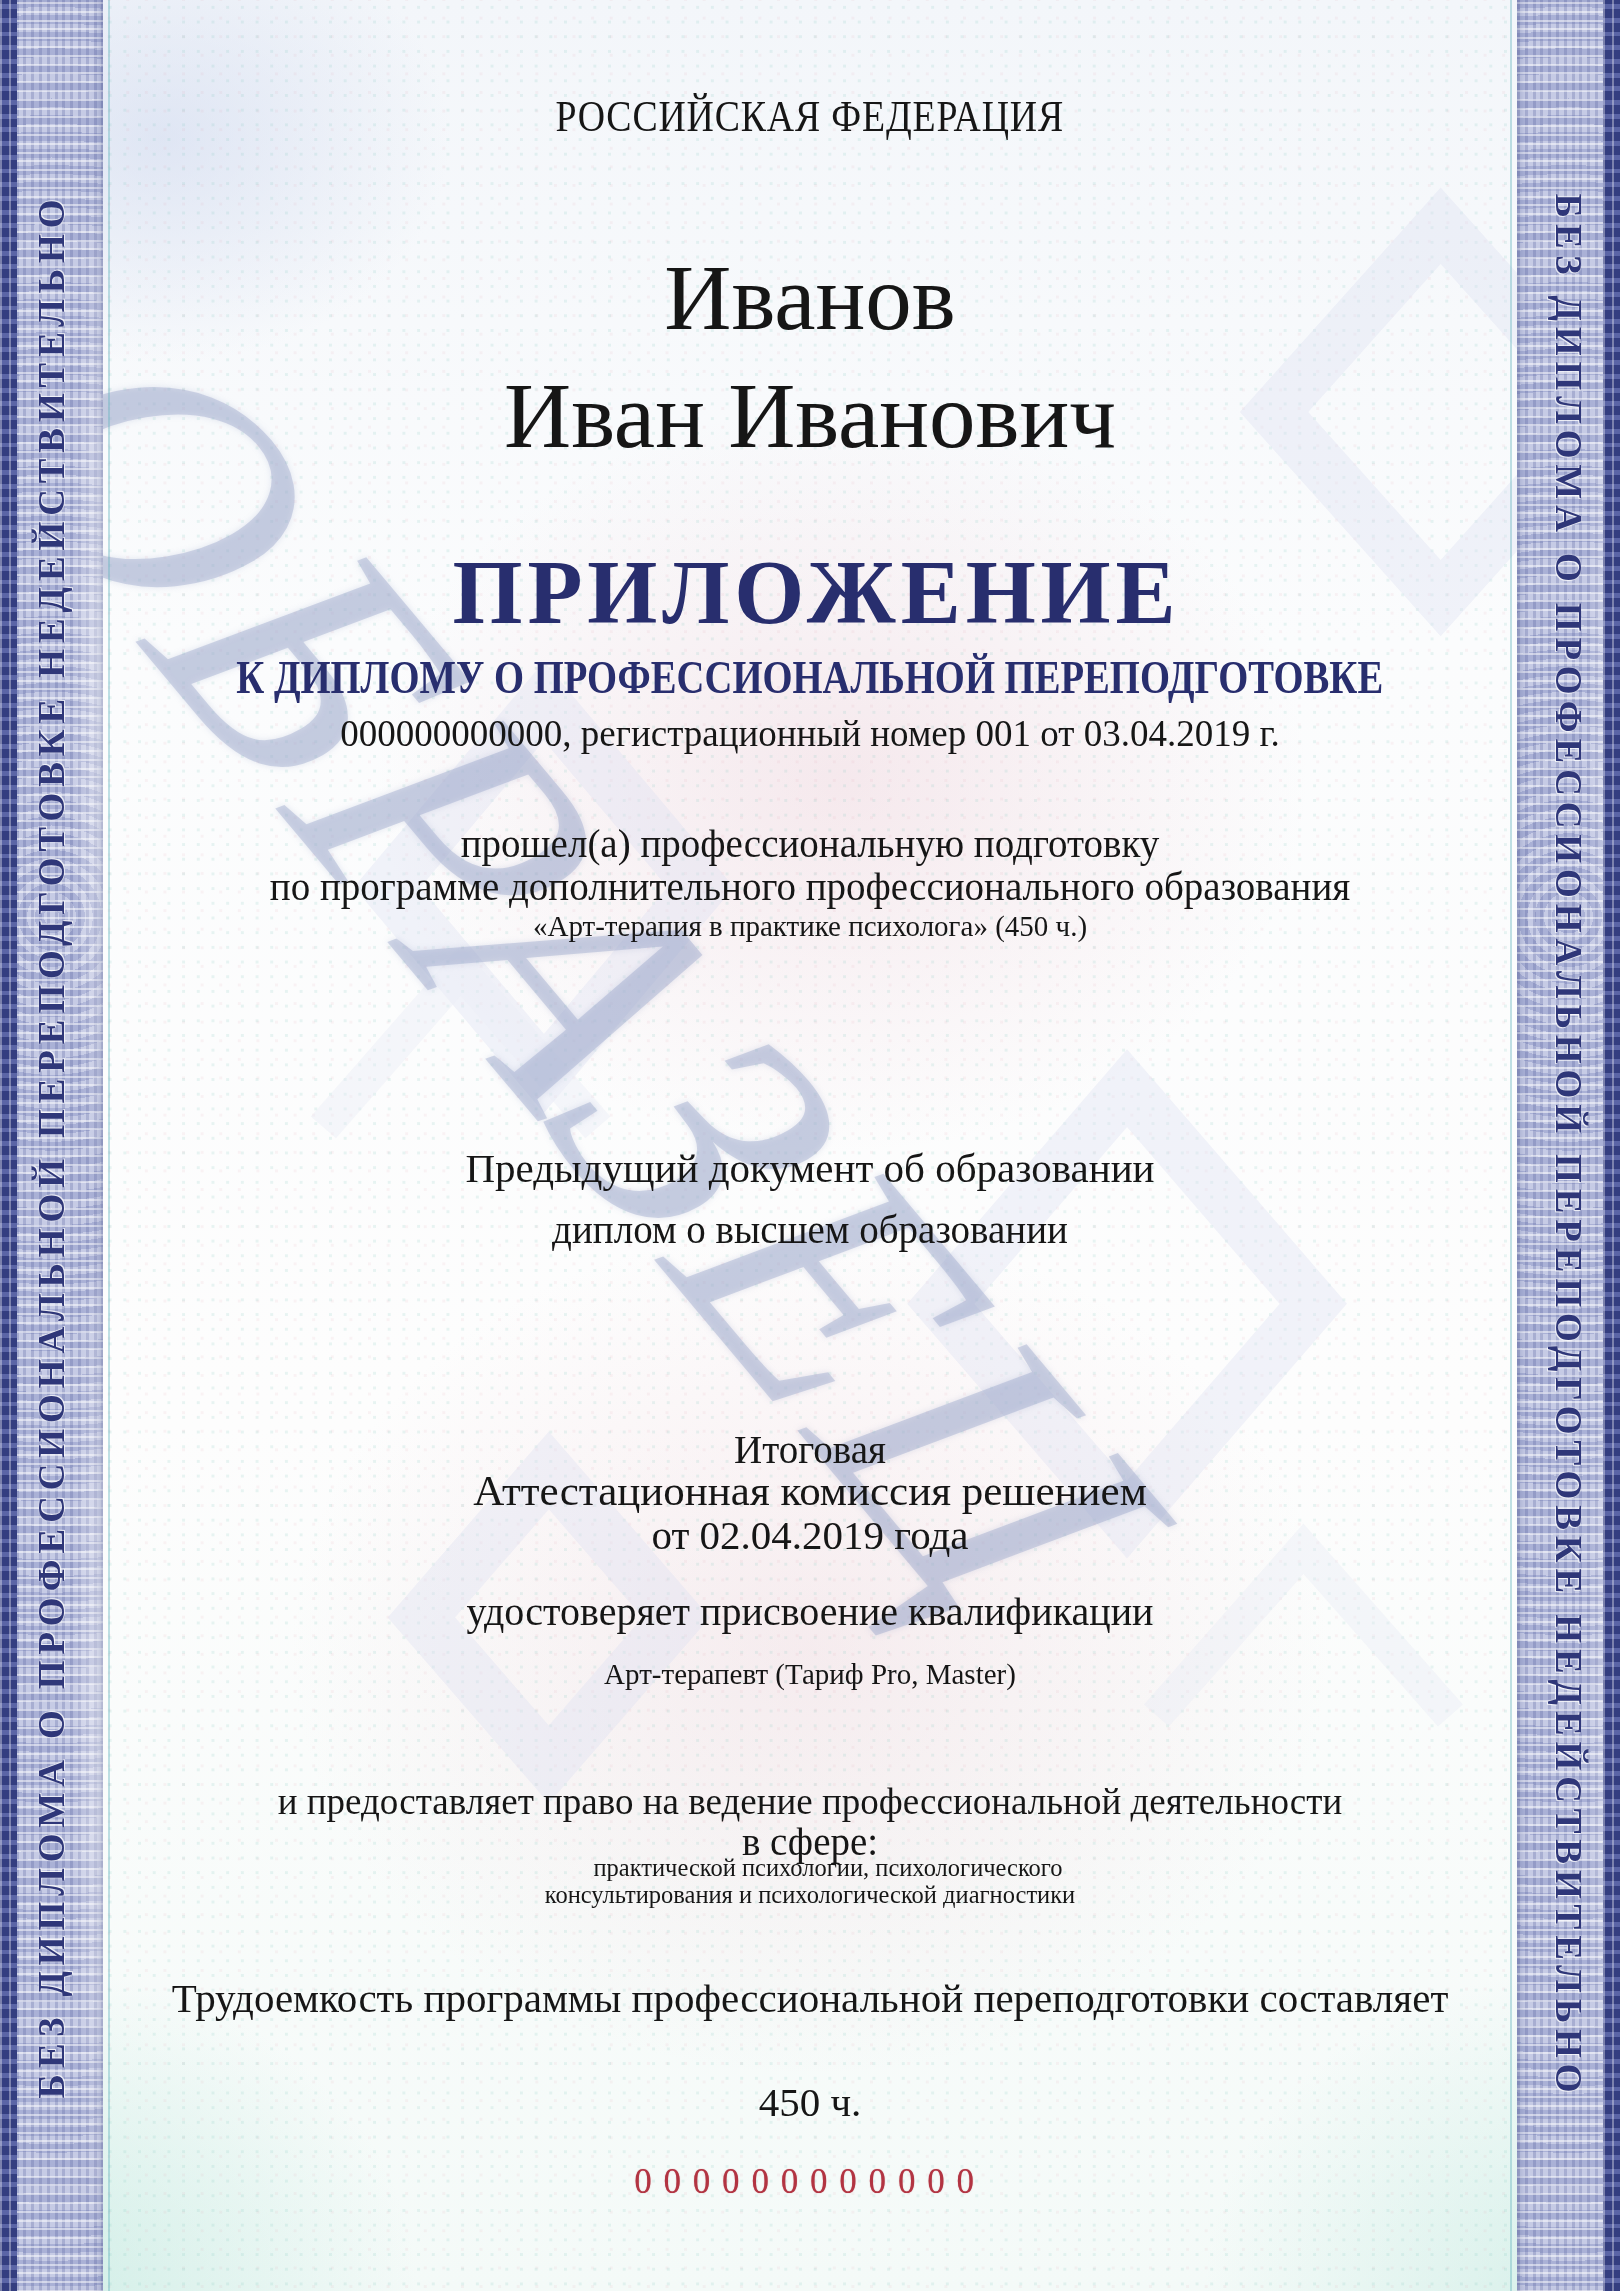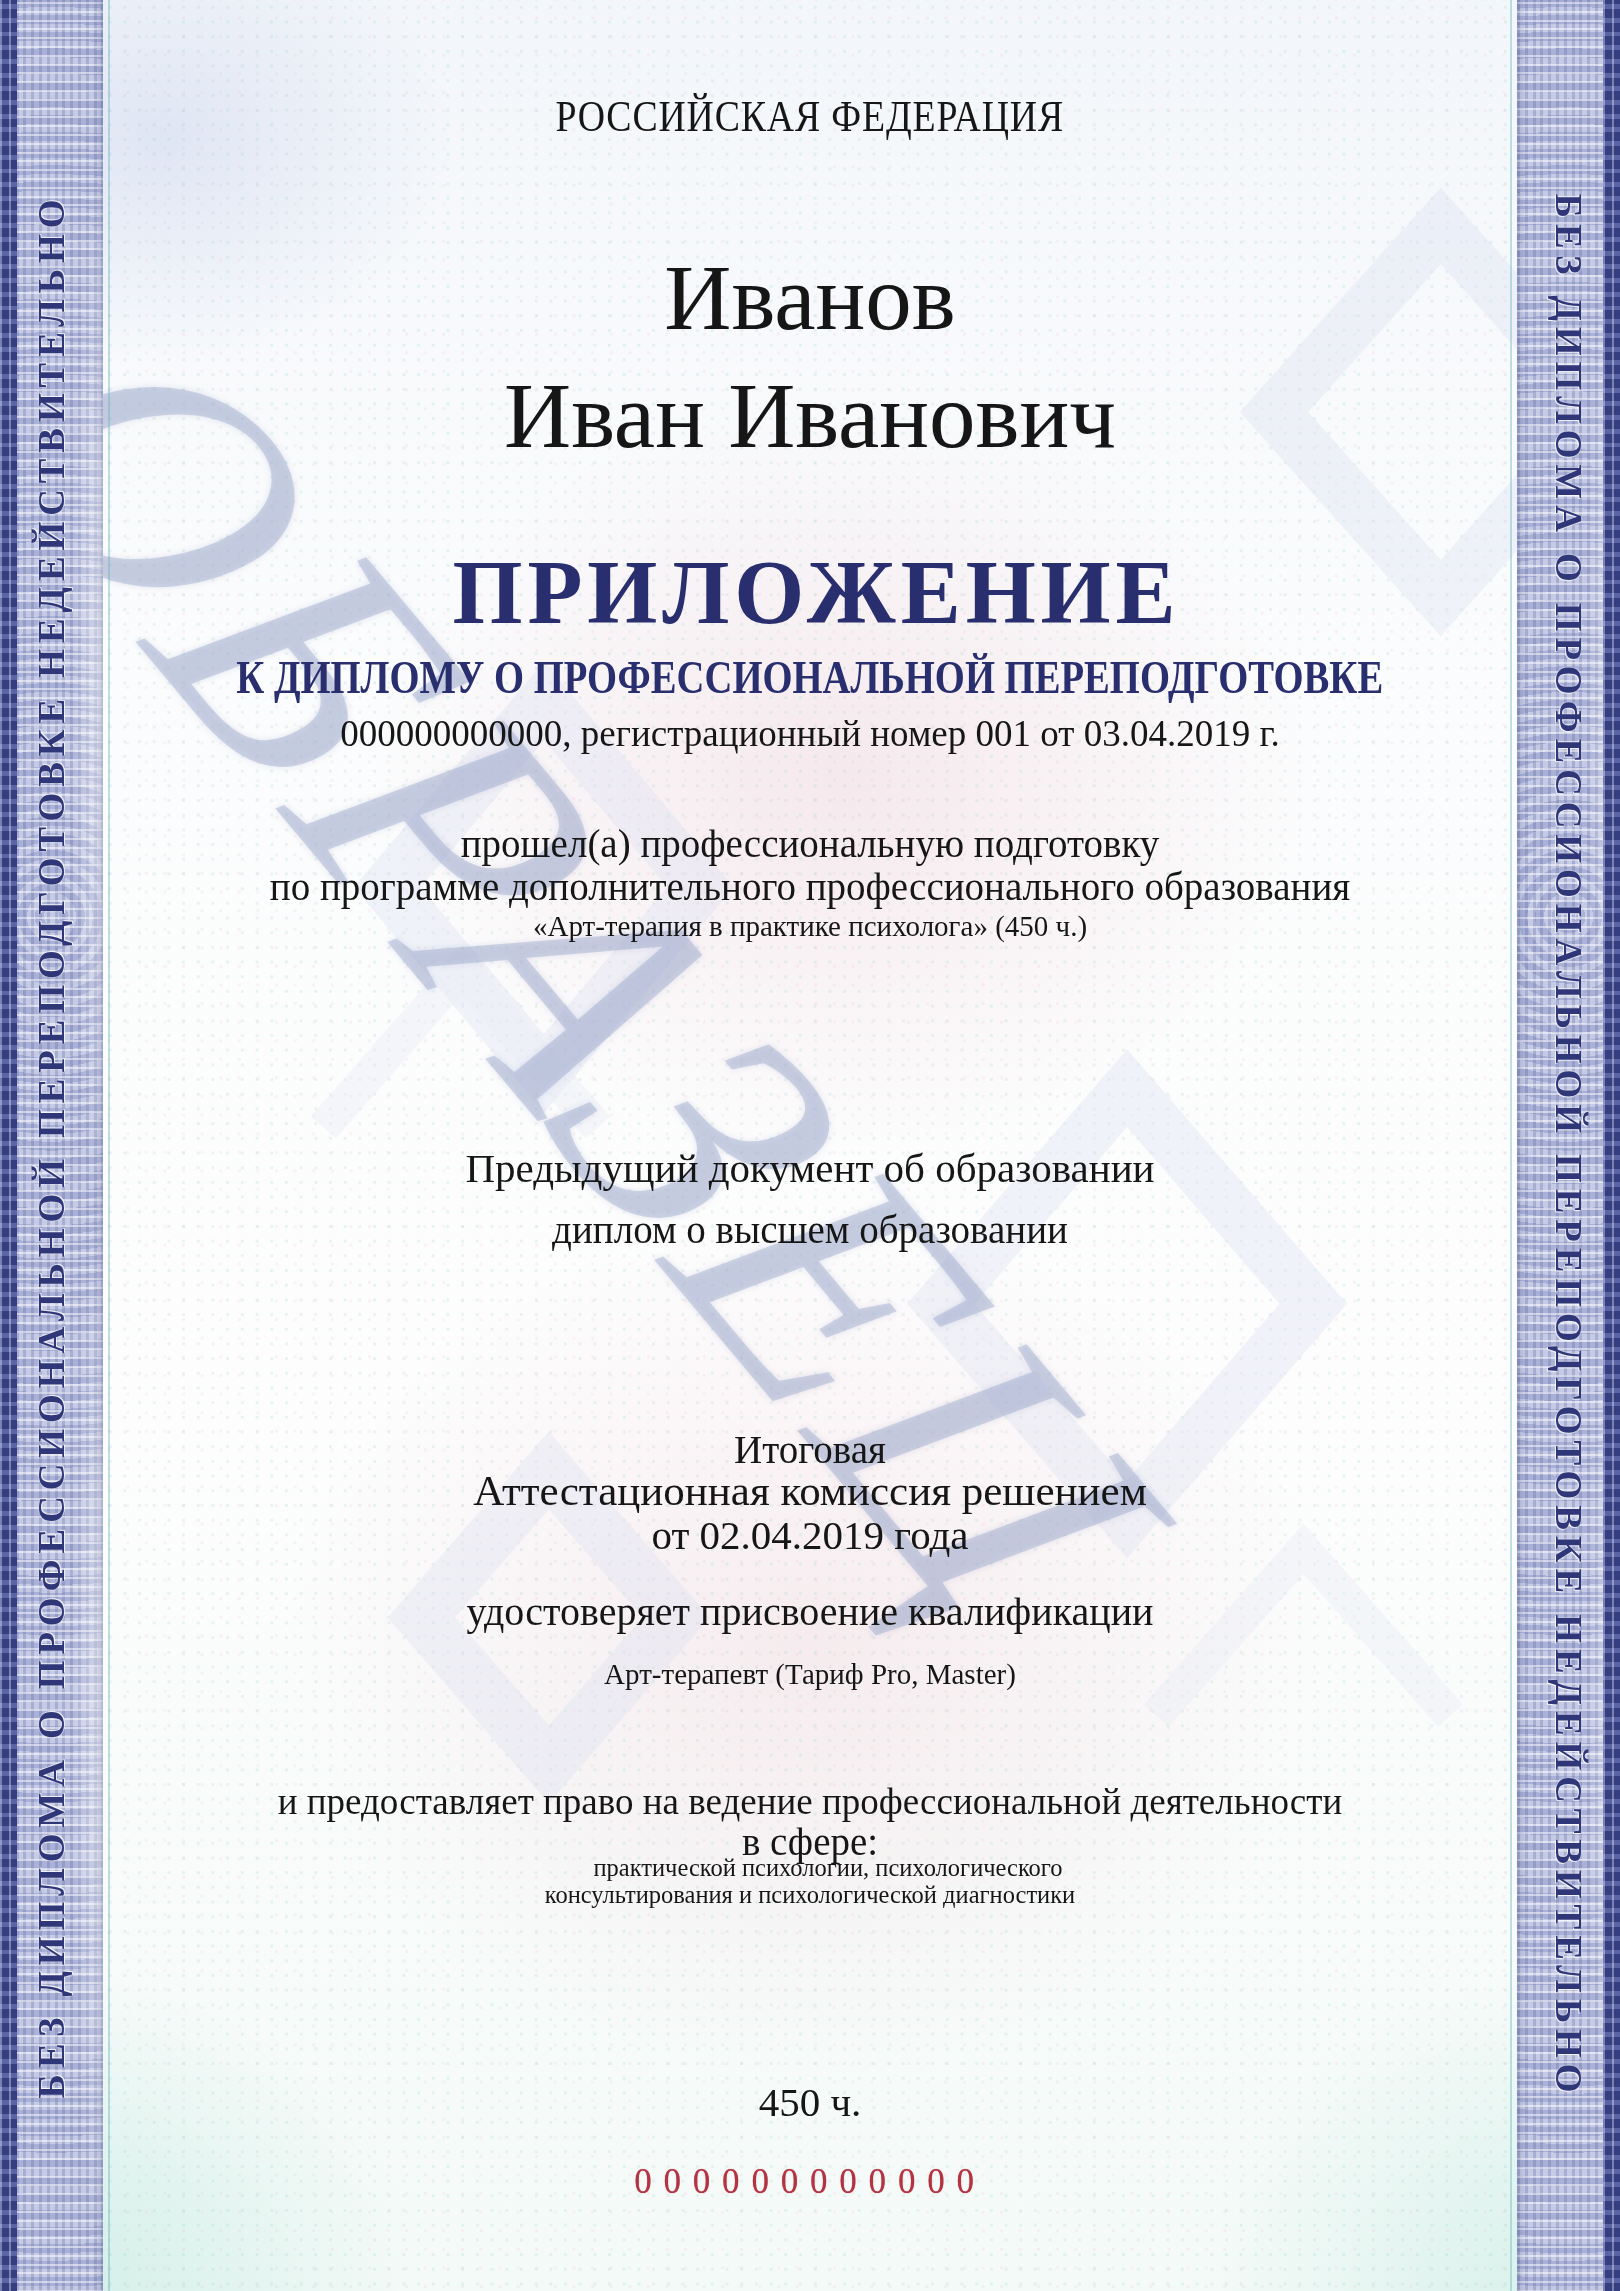--- a/index.html
+++ b/index.html
@@ -173,18 +173,19 @@
   <div class="line com2">Аттестационная комиссия решением</div>
   <div class="line com3">от 02.04.2019 года</div>
   <div class="line com4">удостоверяет присвоение квалификации</div>
   <div class="line qual">Арт-терапевт (Тариф Pro, Master)</div>
 
   <div class="line right1">и предоставляет право на ведение профессиональной деятельности</div>
   <div class="line right2">в сфере:</div>
   <div class="line sph1">практической психологии, психологического</div>
   <div class="line sph2">консультирования и психологической диагностики</div>
 
+  <div class="line work">Трудоемкость программы профессиональной переподготовки составляет</div>
   <div class="line hours">450 ч.</div>
 
   <div class="line serial">000000000000</div>
 
 </div>
 
 
 </body></html>

